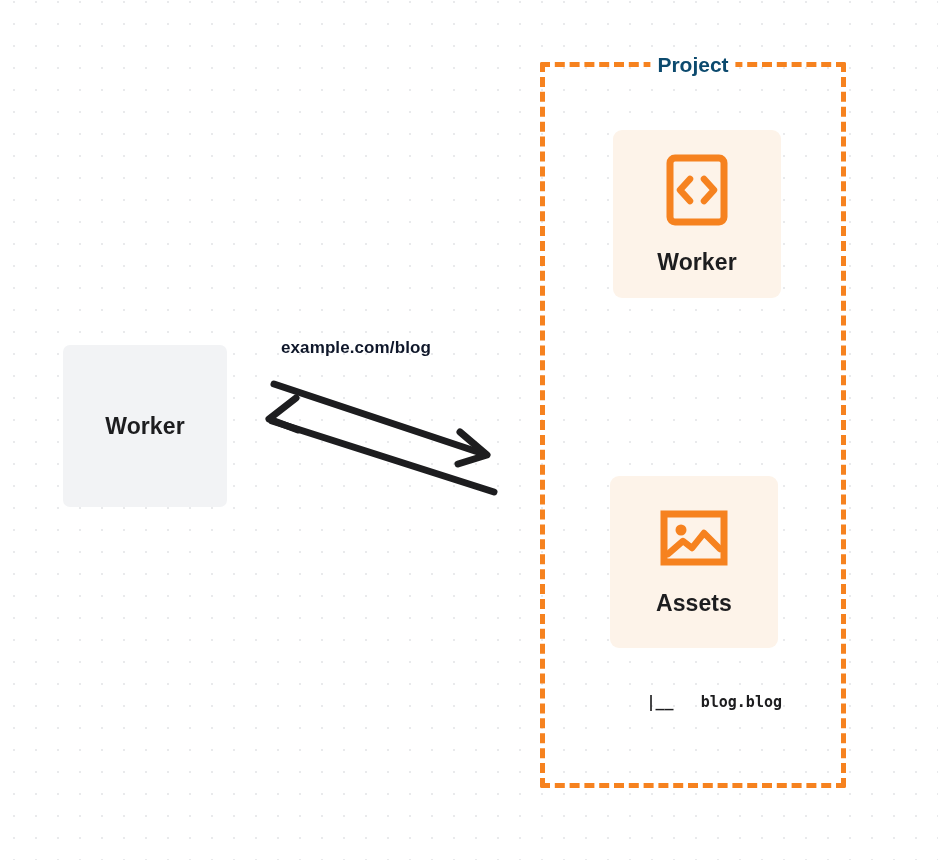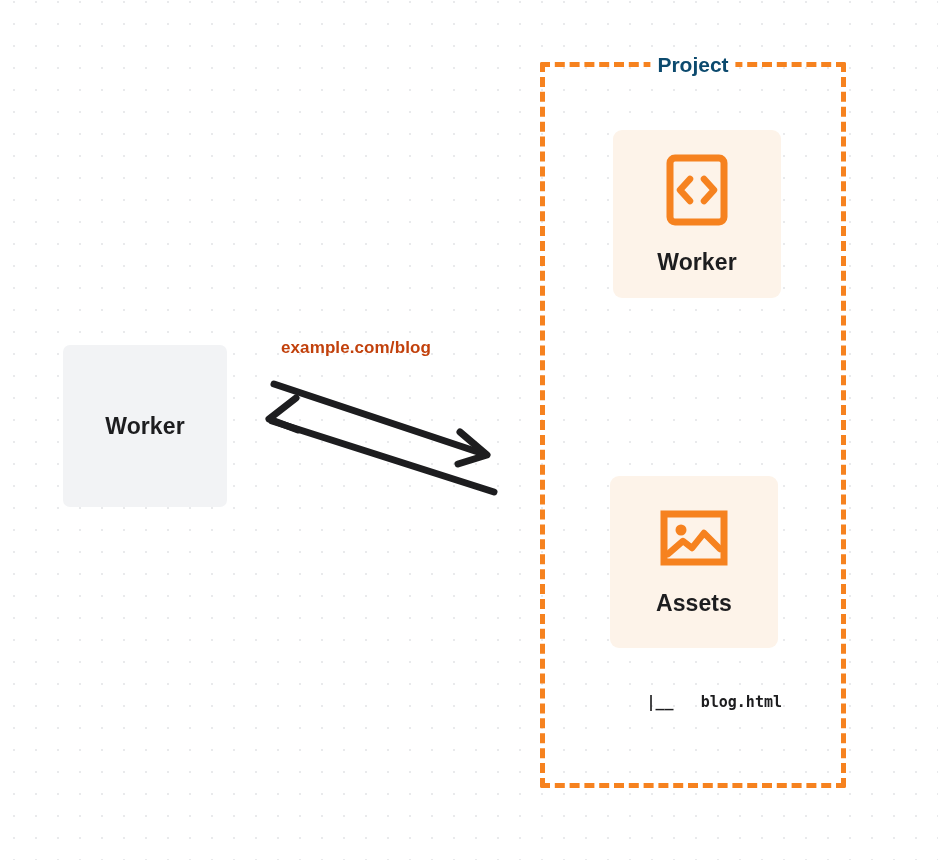--- a/index.html
+++ b/index.html
@@ -114,21 +114,21 @@
     width: 938px;
     height: 860px;
     pointer-events: none;
   }
   #request-label {
     position: absolute;
     left: 281px;
     top: 338px;
     font-size: 17px;
     font-weight: bold;
-    color: #c2410c;
+    color: #0f172a;
     white-space: nowrap;
     letter-spacing: .1px;
   }
 
   
   #assets-file-tree {
     position: absolute;
     left: 584px;
     top: 650px;
     width: 198px;
@@ -171,21 +171,21 @@
     <svg width="70" height="60" viewBox="0 0 70 60" fill="none" aria-hidden="true">
       <rect x="5" y="6" width="60" height="48" stroke="#f6821f" stroke-width="7" fill="none"></rect>
       <circle cx="22" cy="22" r="5.5" fill="#f6821f"></circle>
       <path d="M9 46 L24 33 L33 40 L45 25 L61 41" stroke="#f6821f" stroke-width="6.5" stroke-linecap="round" stroke-linejoin="round" fill="none"></path>
     </svg>
   </span>
   <span class="card-label">Assets</span>
 </div>
 
 <div id="assets-file-tree">
-  <span class="tree-row">     |__   blog.html</span>
+  <span class="tree-row">     |__   blog.blog</span>
   
 </div>
 
 <svg id="arrows-layer" viewBox="0 0 938 860" aria-hidden="true">
 
   <g>
     <line x1="274" y1="384" x2="484" y2="454" stroke="#1d1d1f" stroke-width="7" stroke-linecap="round"></line>
     <path d="M460 432 L487 455 L458 464" stroke="#1d1d1f" stroke-width="7" fill="none" stroke-linecap="round" stroke-linejoin="round"></path>
   </g>
 

